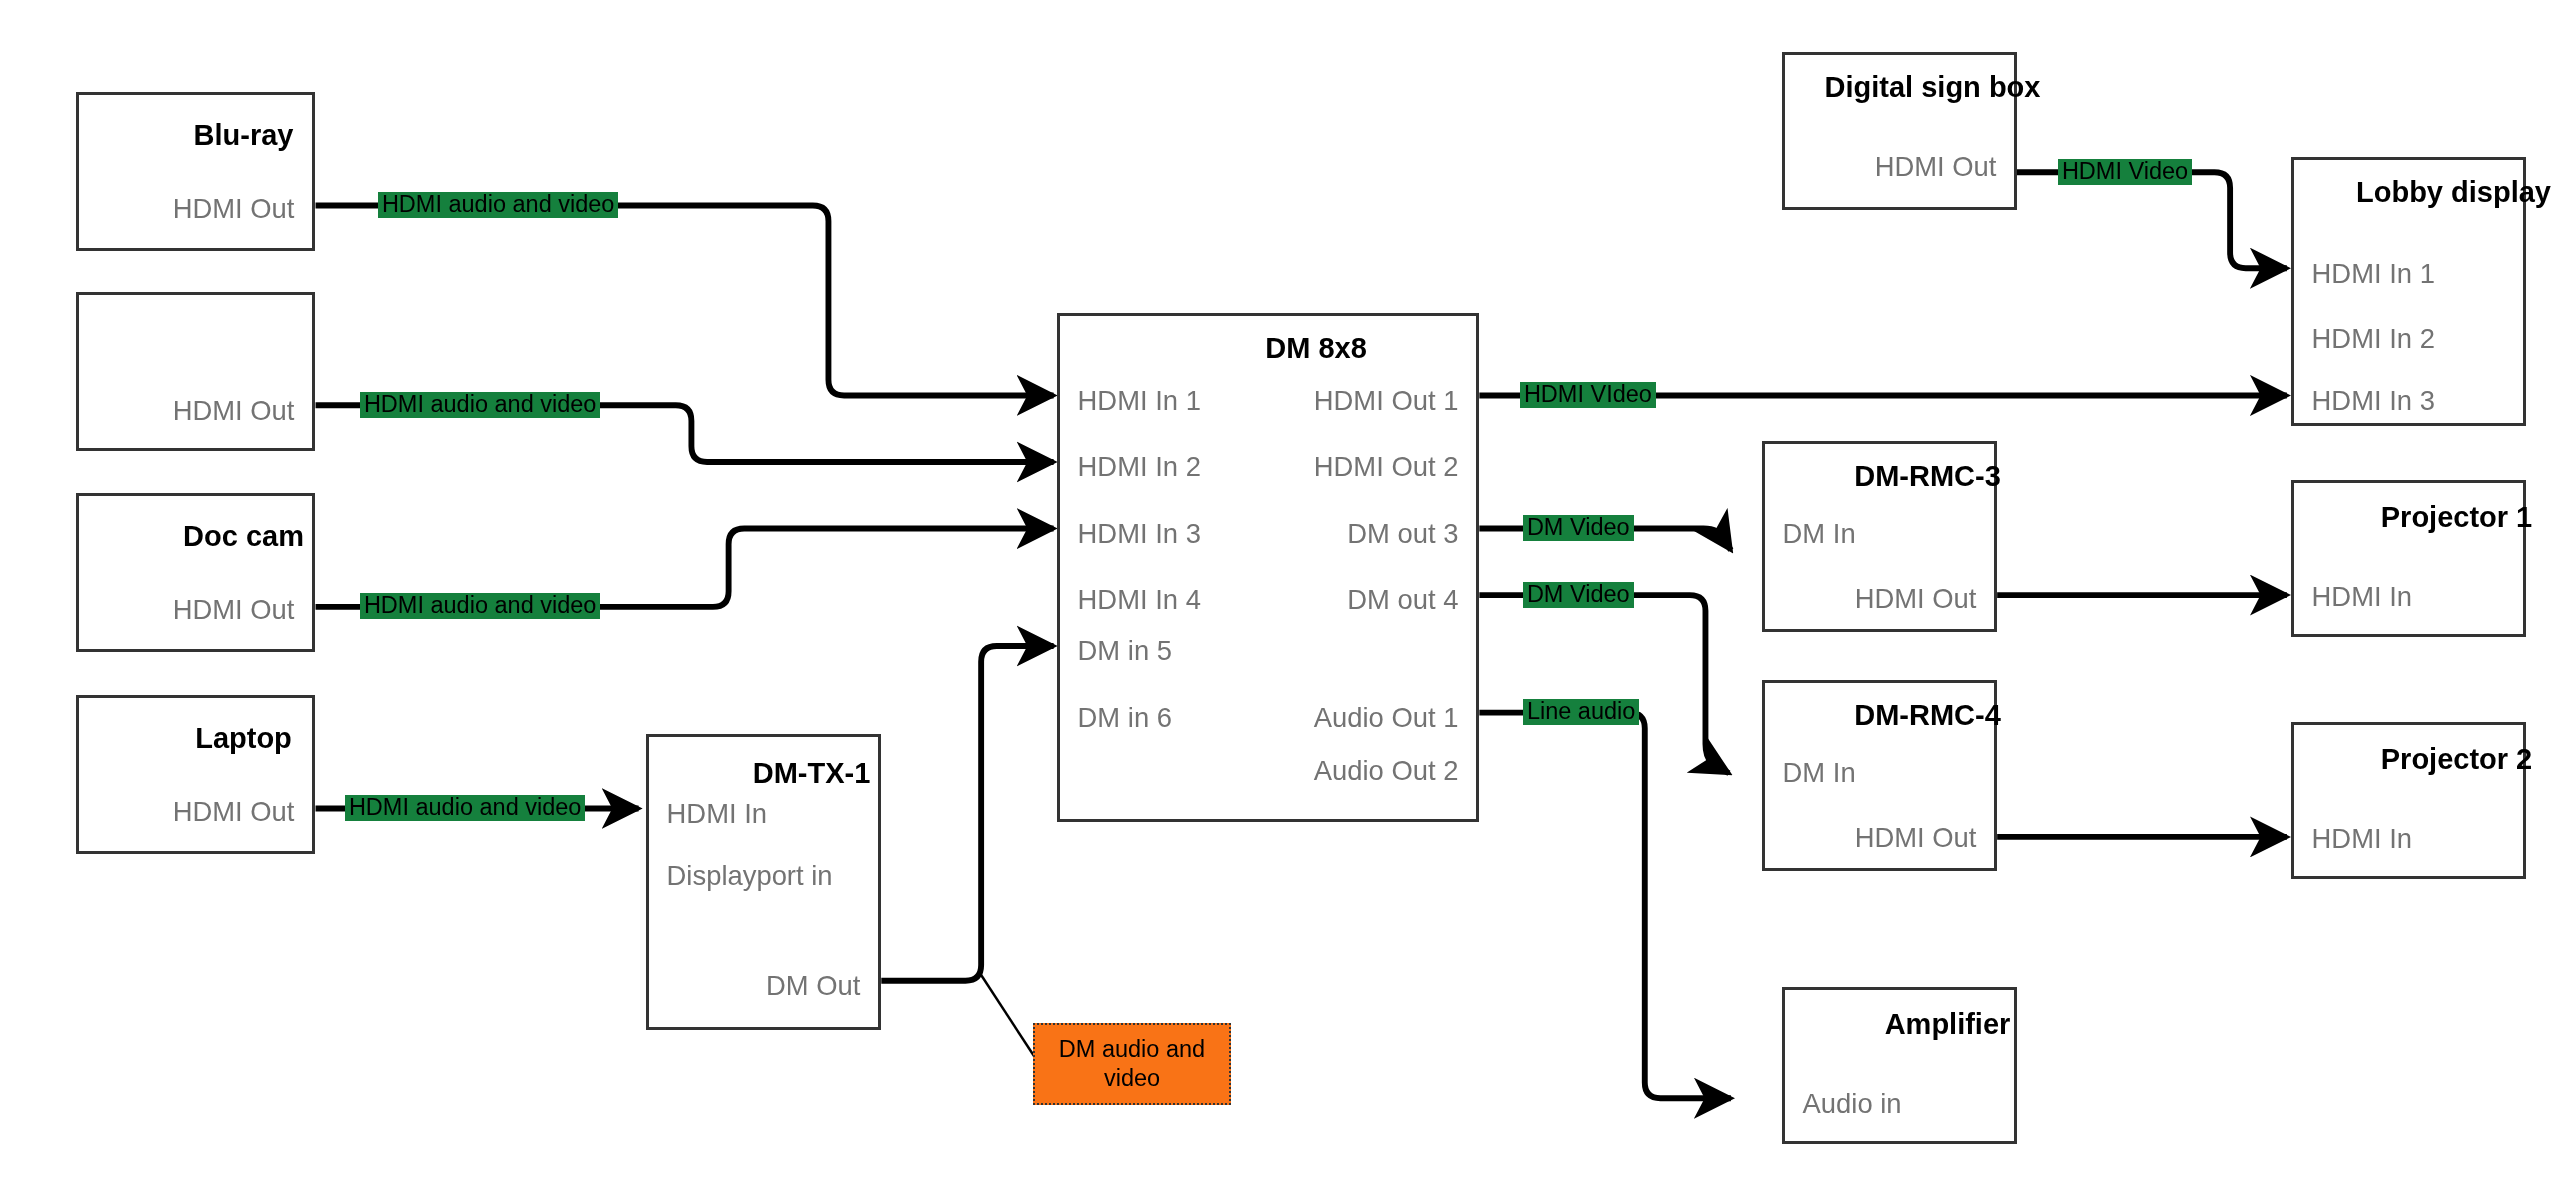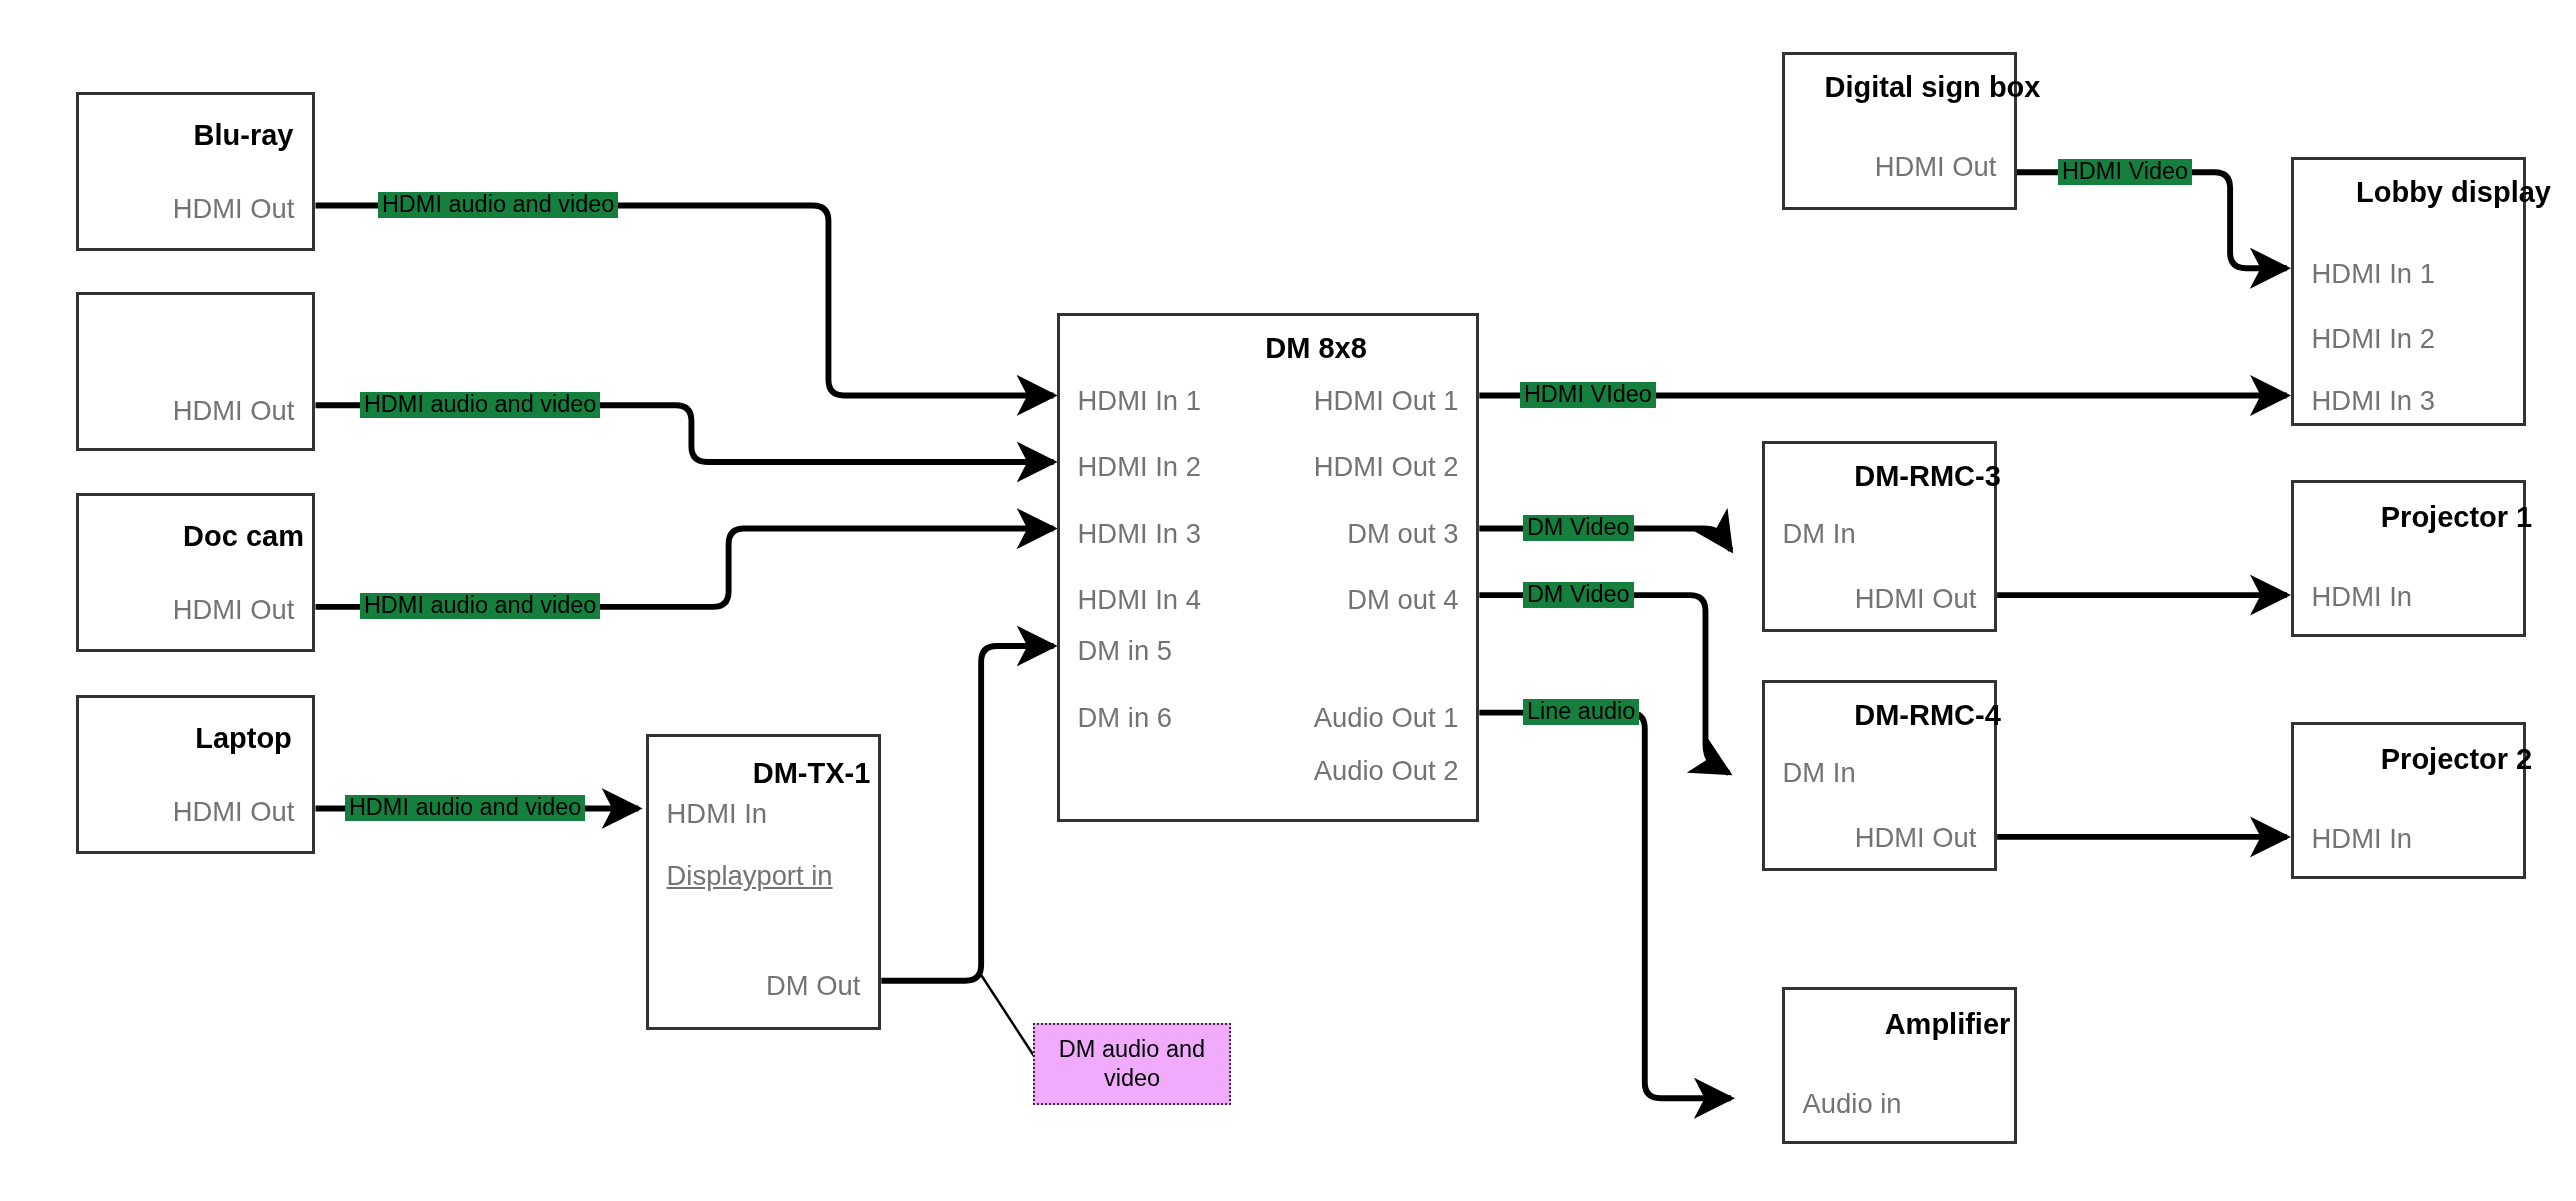--- a/index.html
+++ b/index.html
@@ -56,21 +56,21 @@
     background: #15803d;
     white-space: nowrap;
     padding: 0 3.9px;
     z-index: 3;
     line-height: 1.1;
   }
   .note-box {
     position: absolute;
     box-sizing: border-box;
     border: 2.9px dotted #333333;
-    background: #f0abfc;
+    background: #f97316;
     font-size: 23.5px;
     color: #000000;
     text-align: center;
     display: flex;
     align-items: center;
     justify-content: center;
     line-height: 1.25;
     z-index: 3;
   }
 </style>
@@ -131,21 +131,21 @@
   </div>
 
   <div class="node" style="left:76px; top:695px; width:239px; height:159px;">
     <div class="node-title" style="top:23.5px;">Laptop</div>
     <div class="port right" style="top:98px;">HDMI Out</div>
   </div>
 
   <div class="node" style="left:646px; top:734px; width:235px; height:296px;">
     <div class="node-title" style="top:19.6px;">DM-TX-1</div>
     <div class="port left" style="top:61px;">HDMI In</div>
-    <div class="port left" style="top:123px;text-decoration:underline;">Displayport in</div>
+    <div class="port left" style="top:123px;">Displayport in</div>
     <div class="port right" style="top:233px;">DM Out</div>
   </div>
 
   <div class="node" style="left:1057px; top:313px; width:422px; height:509px;">
     <div class="node-title" style="top:15.7px;">DM 8x8</div>
 
     <div class="port left" style="top:69px;">HDMI In 1</div>
     <div class="port left" style="top:135px;">HDMI In 2</div>
     <div class="port left" style="top:202px;">HDMI In 3</div>
     <div class="port left" style="top:268px;">HDMI In 4</div>

